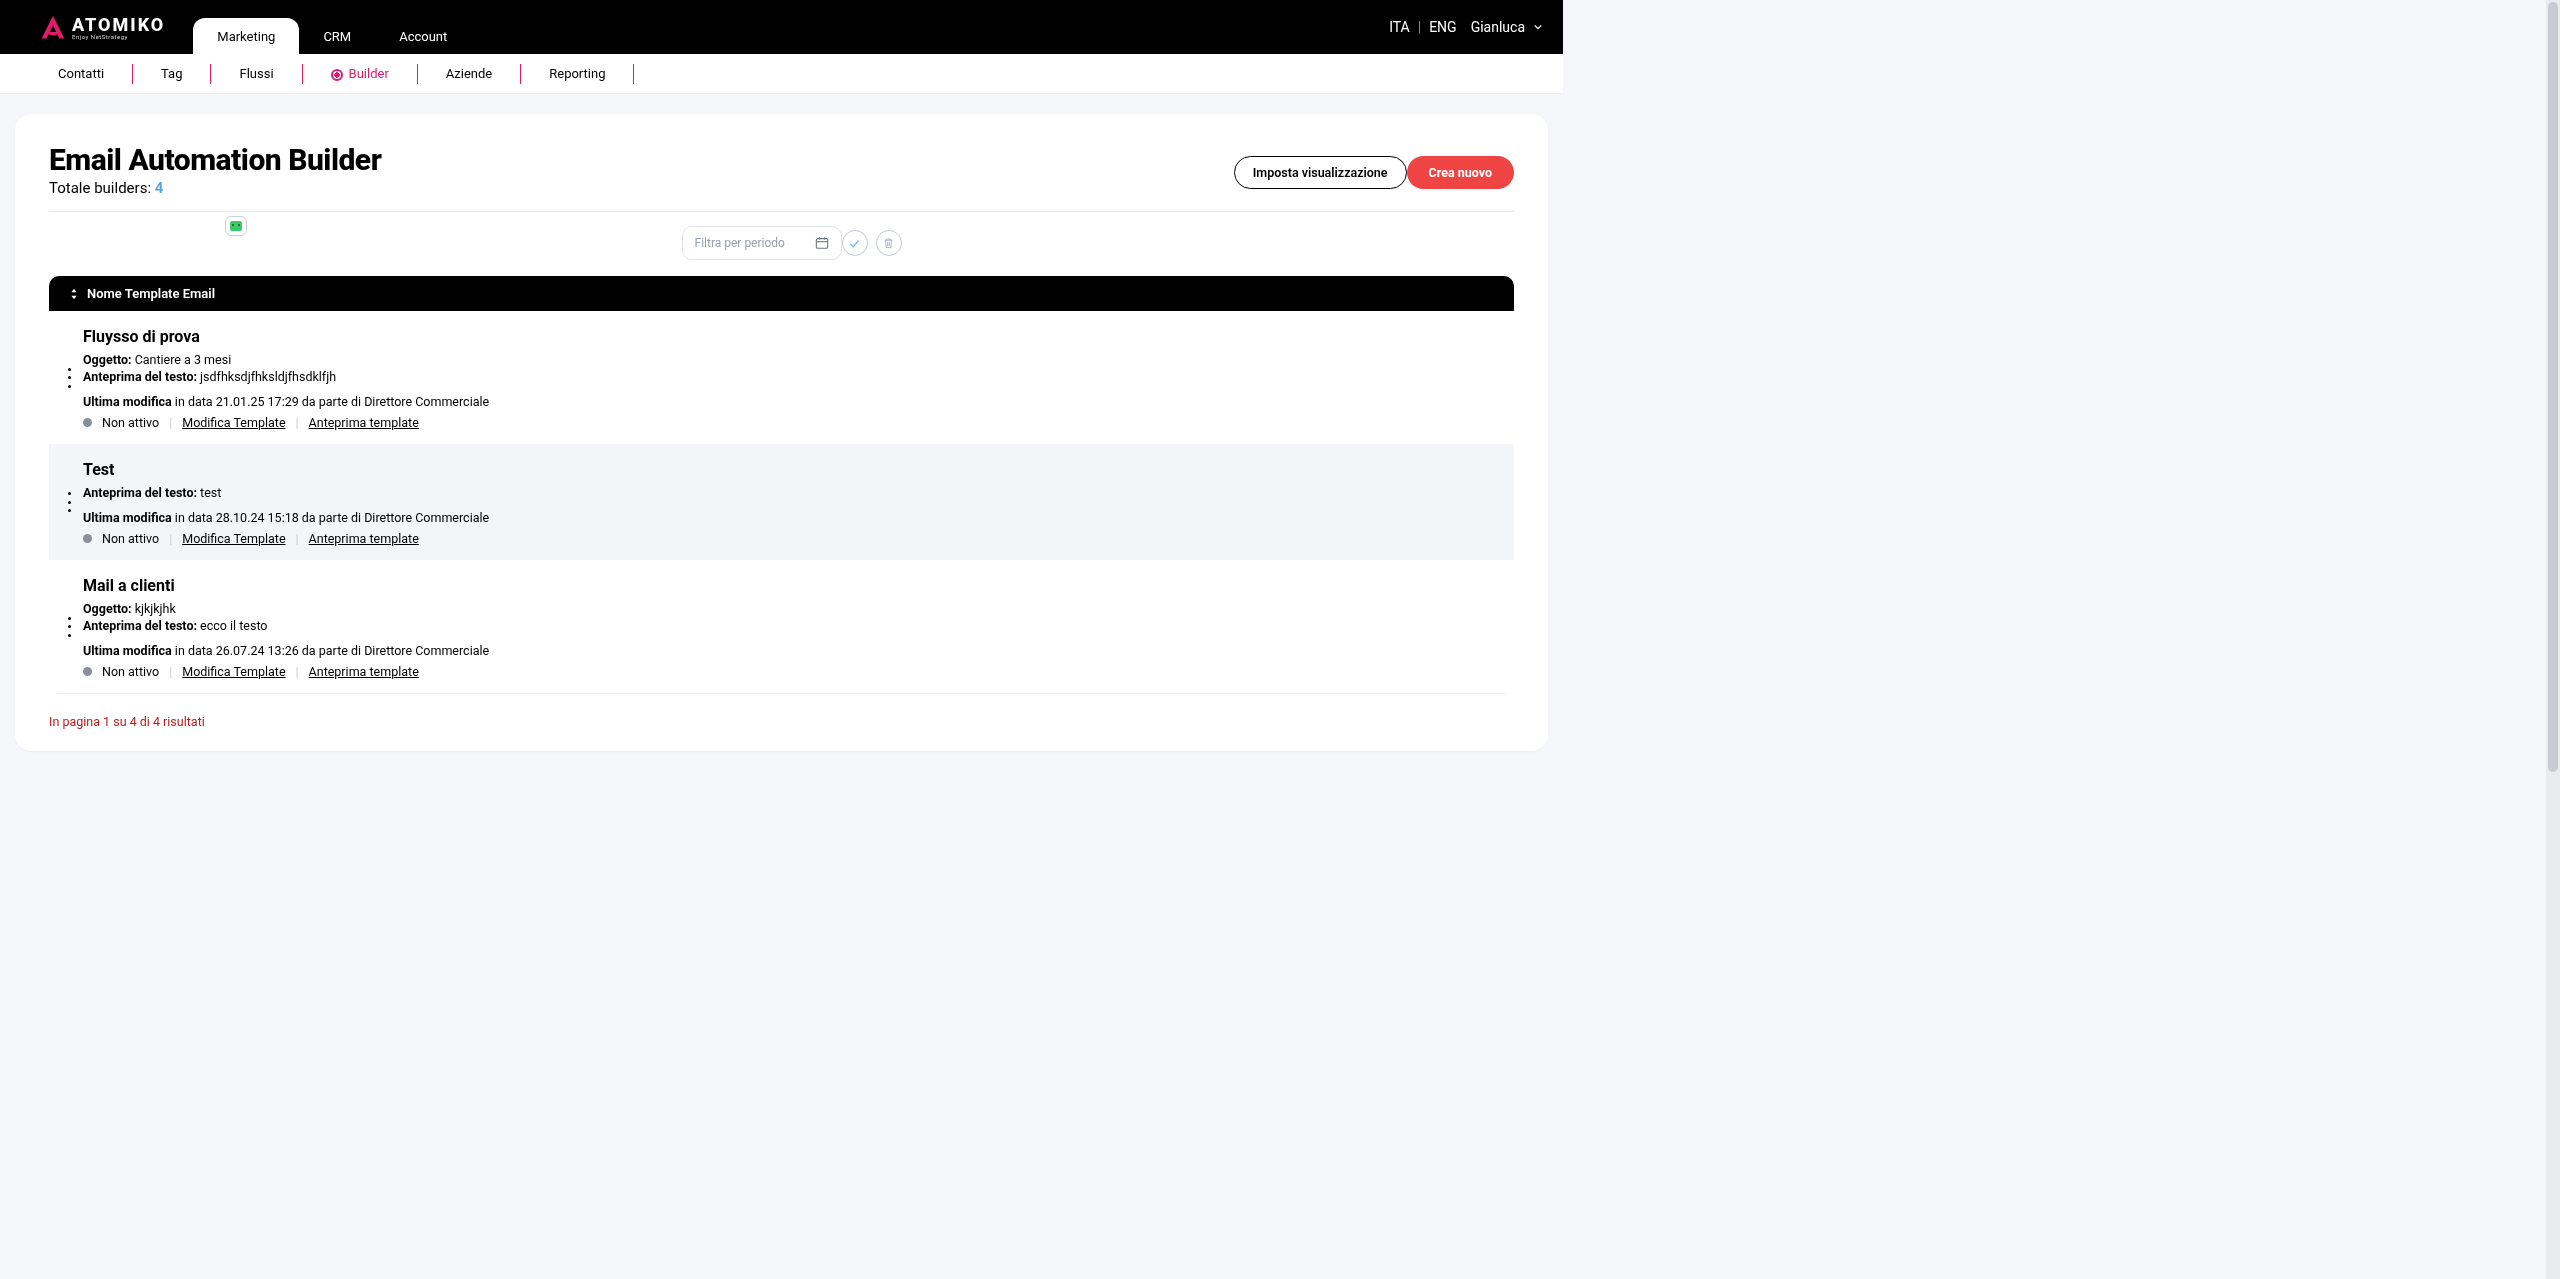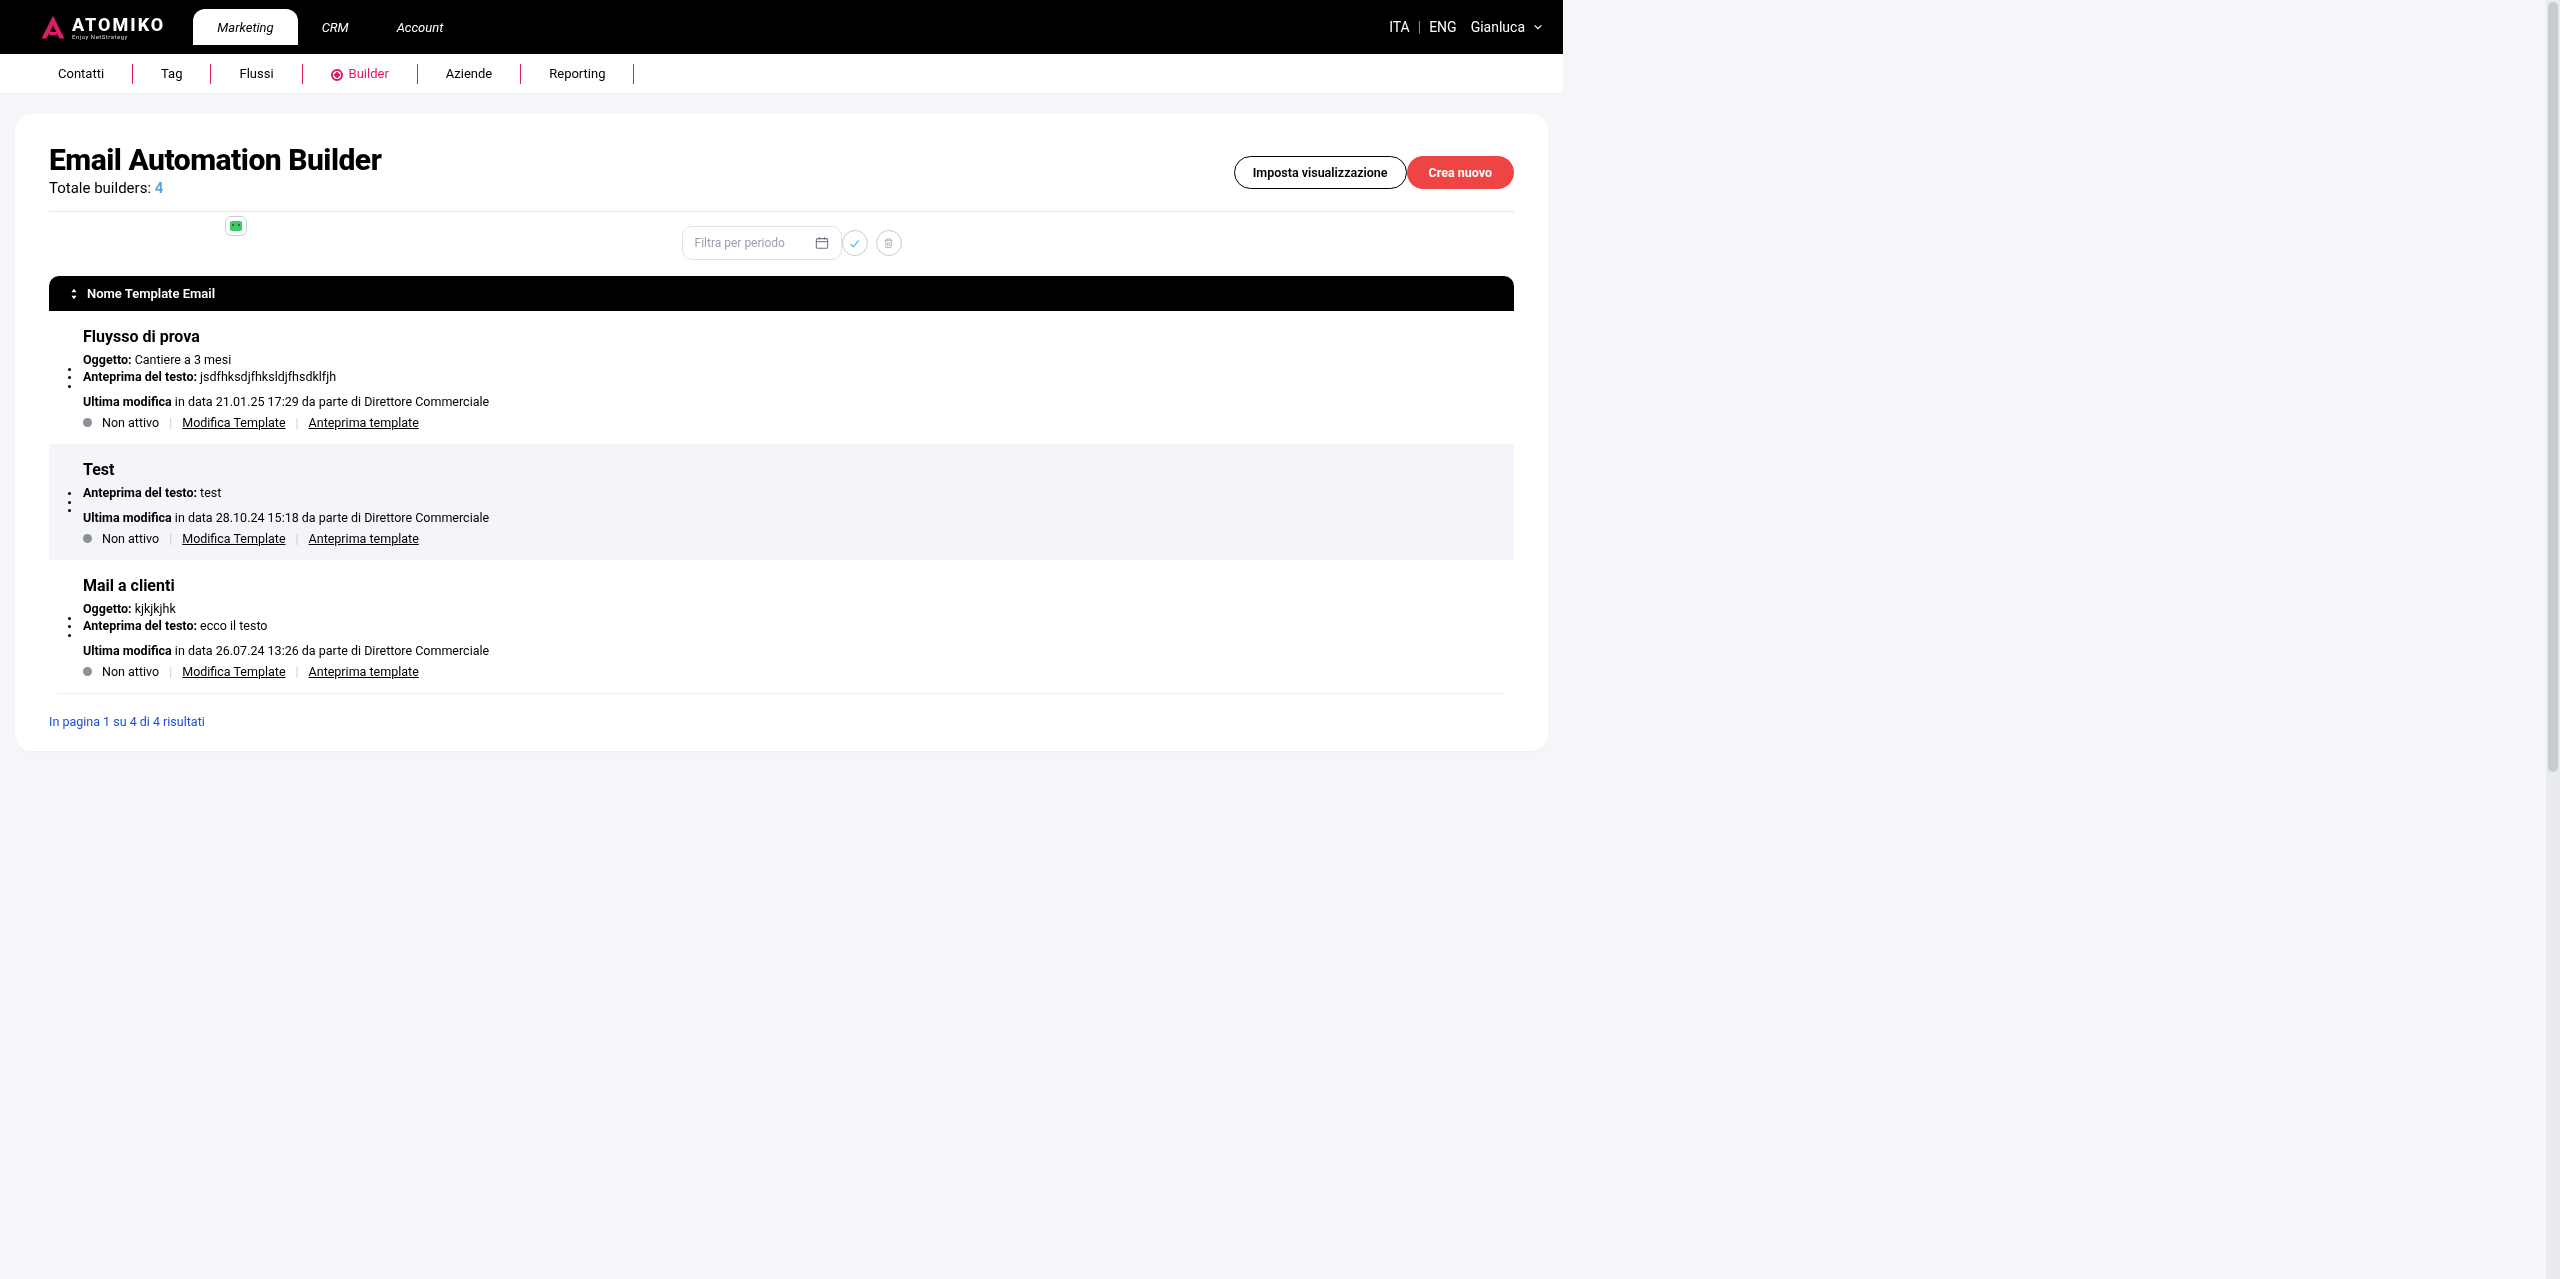--- a/index.html
+++ b/index.html
@@ -5,21 +5,21 @@
 * { margin: 0; padding: 0; box-sizing: border-box; font-family: -apple-system, BlinkMacSystemFont, "Segoe UI", Roboto, sans-serif; }
 body { background: #f5f6fa; width: 1563px; height: 782px; overflow: hidden; }
 
 
 .topbar { background: #000; height: 54px; display: flex; align-items: center; padding: 0 20px 0 40px; justify-content: space-between; }
 .topbar-left { display: flex; align-items: center; height: 100%; }
 .logo-wrap { display: flex; align-items: center; gap: 6px; margin-right: 28px; }
 .logo-mark { width: 26px; height: 26px; }
 .logo-text { color: #fff; font-weight: 800; font-size: 18px; letter-spacing: 2px; }
 .logo-sub { color: #d7d7d7; font-size: 6px; letter-spacing: 0.5px; display: block; margin-top: -2px; }
-.top-tabs { display: flex; align-items: center; height: 100%; font-style: italic; }
+.top-tabs { display: flex; align-items: flex-end; height: 100%; }
 .top-tab { padding: 12px 24px 11px; color: #fff; font-size: 13px; cursor: pointer; height: 36px; display: flex; align-items: center; }
 .top-tab.active { background: #fff; color: #000; border-radius: 12px 12px 0 0; height: 36px; }
 .topbar-right { display: flex; align-items: center; gap: 14px; color: #fff; font-size: 14px; }
 .lang { display: flex; align-items: center; gap: 8px; }
 .lang span { cursor: pointer; }
 .lang-sep { color: #888; }
 .user-drop { display: flex; align-items: center; gap: 8px; cursor: pointer; }
 .chev-down { width: 10px; height: 10px; }
 
 
@@ -65,21 +65,21 @@
 .row-line { font-size: 12.5px; color: #000; margin-bottom: 2px; }
 .row-line b { font-weight: 700; }
 .row-line.mod { margin-top: 10px; }
 .row-actions { display: flex; align-items: center; gap: 10px; margin-top: 6px; font-size: 12.5px; }
 .status-dot { width: 9px; height: 9px; background: #8b8f99; border-radius: 50%; display: inline-block; }
 .status-txt { color: #000; }
 .act-sep { color: #c9cdd6; }
 .act-link { color: #000; text-decoration: underline; cursor: pointer; }
 
 
-.pager { font-size: 12.5px; color: #1d4ed8; margin-top: 20px; }
+.pager { font-size: 12.5px; color: #b91c1c; margin-top: 20px; }
 
 
 .main-scroll { position: fixed; right: 0; top: 0; width: 14px; height: 100%; background: #e9ebef; }
 .main-scroll-thumb { width: 10px; margin: 2px auto 0; height: 770px; background: #c8cbd2; border-radius: 5px; }
 </style>
 </head>
 <body>
 
 <div class="main-scroll">
     <div class="main-scroll-thumb"></div>

